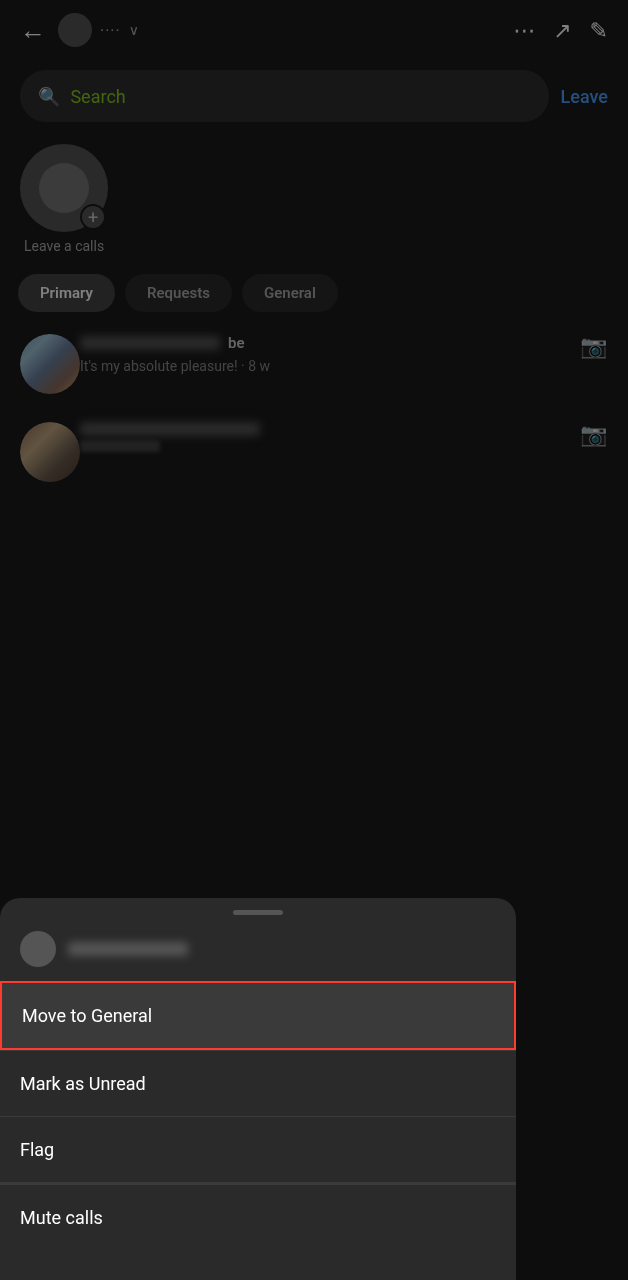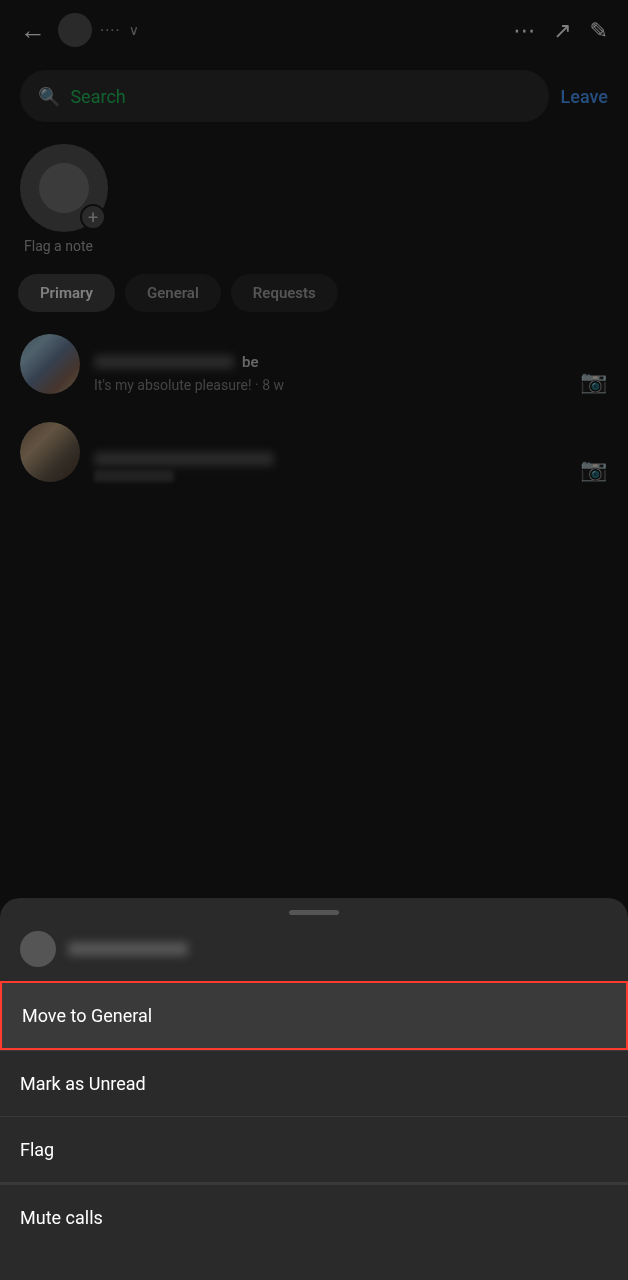--- a/index.html
+++ b/index.html
@@ -90,21 +90,21 @@
       gap: 10px;
       height: 52px;
     }
 
     .search-icon-wrap {
       color: #999;
       font-size: 18px;
     }
 
     .search-input-text {
-      color: #22c55e;
+      color: #84cc16;
       font-size: 18px;
     }
 
     .filter-btn {
       color: #4a9eff;
       font-size: 18px;
       font-weight: 500;
       cursor: pointer;
       white-space: nowrap;
     }
@@ -189,23 +189,22 @@
       color: #aaa;
     }
 
     
     .message-list {
       padding: 0 0;
     }
 
     .message-item {
       display: flex;
-      align-items: flex-end;
+      align-items: flex-start;
       padding: 14px 20px;
-      gap: 14px;
       position: relative;
     }
 
     .msg-avatar {
       width: 60px;
       height: 60px;
       border-radius: 50%;
       background: #3a3a3a;
       flex-shrink: 0;
       overflow: hidden;
@@ -257,21 +256,21 @@
       width: 628px;
       height: 1280px;
       background: rgba(0,0,0,0.5);
       z-index: 10;
     }
 
     .bottom-sheet {
       position: absolute;
       bottom: 0;
       left: 0;
-      width: 628px;
+      width: 516px;
       background: #2a2a2a;
       border-radius: 20px 20px 0 0;
       z-index: 20;
       padding-bottom: 30px;
     }
 
     .sheet-handle {
       display: flex;
       justify-content: center;
       padding: 12px 0 8px;
@@ -358,27 +357,27 @@
 
 <div class="note-section">
   <div class="note-avatar-wrap">
     <div class="note-avatar">
       <div class="note-avatar-inner"></div>
     </div>
     <div class="note-plus-badge">
       <span>+</span>
     </div>
   </div>
-  <span class="leave-note-label">Flag a note</span>
+  <span class="leave-note-label">Leave a calls</span>
 </div>
 
 <div class="tab-bar">
   <div class="tab-item active">Primary</div>
+  <div class="tab-item inactive">Requests</div>
   <div class="tab-item inactive">General</div>
-  <div class="tab-item inactive">Requests</div>
 </div>
 
 <div class="message-list">
 
   <div class="message-item">
     <div class="msg-avatar">
       <div style="width:100%;height:100%;background:linear-gradient(135deg,#7b9fb5,#a0c4d8,#6b7f9e,#8b6b5a,#c4a882);border-radius:50%;"></div>
     </div>
     <div class="msg-content">
       <div class="msg-name-row">

